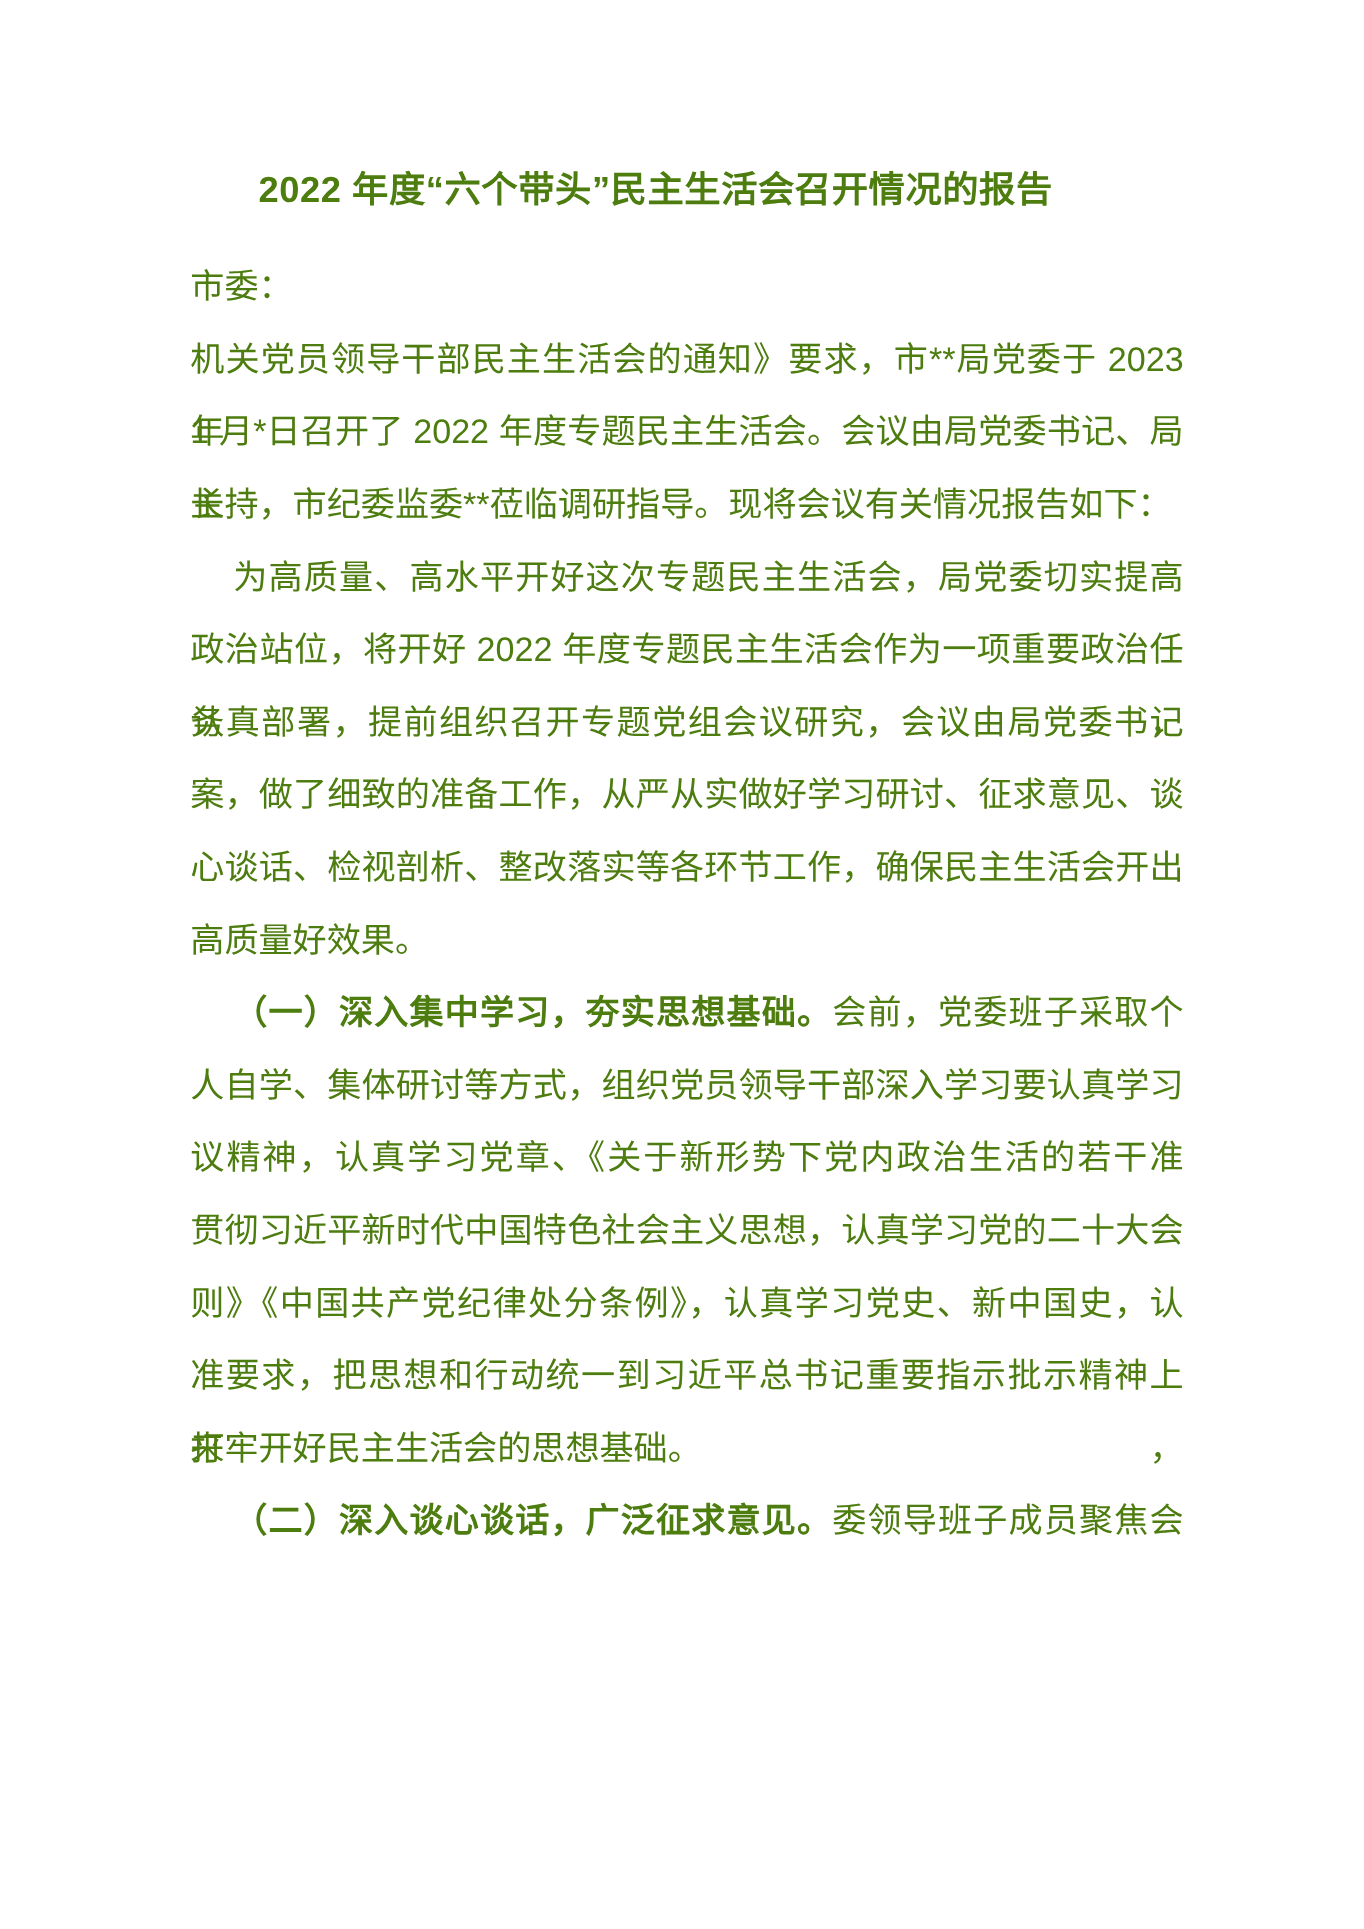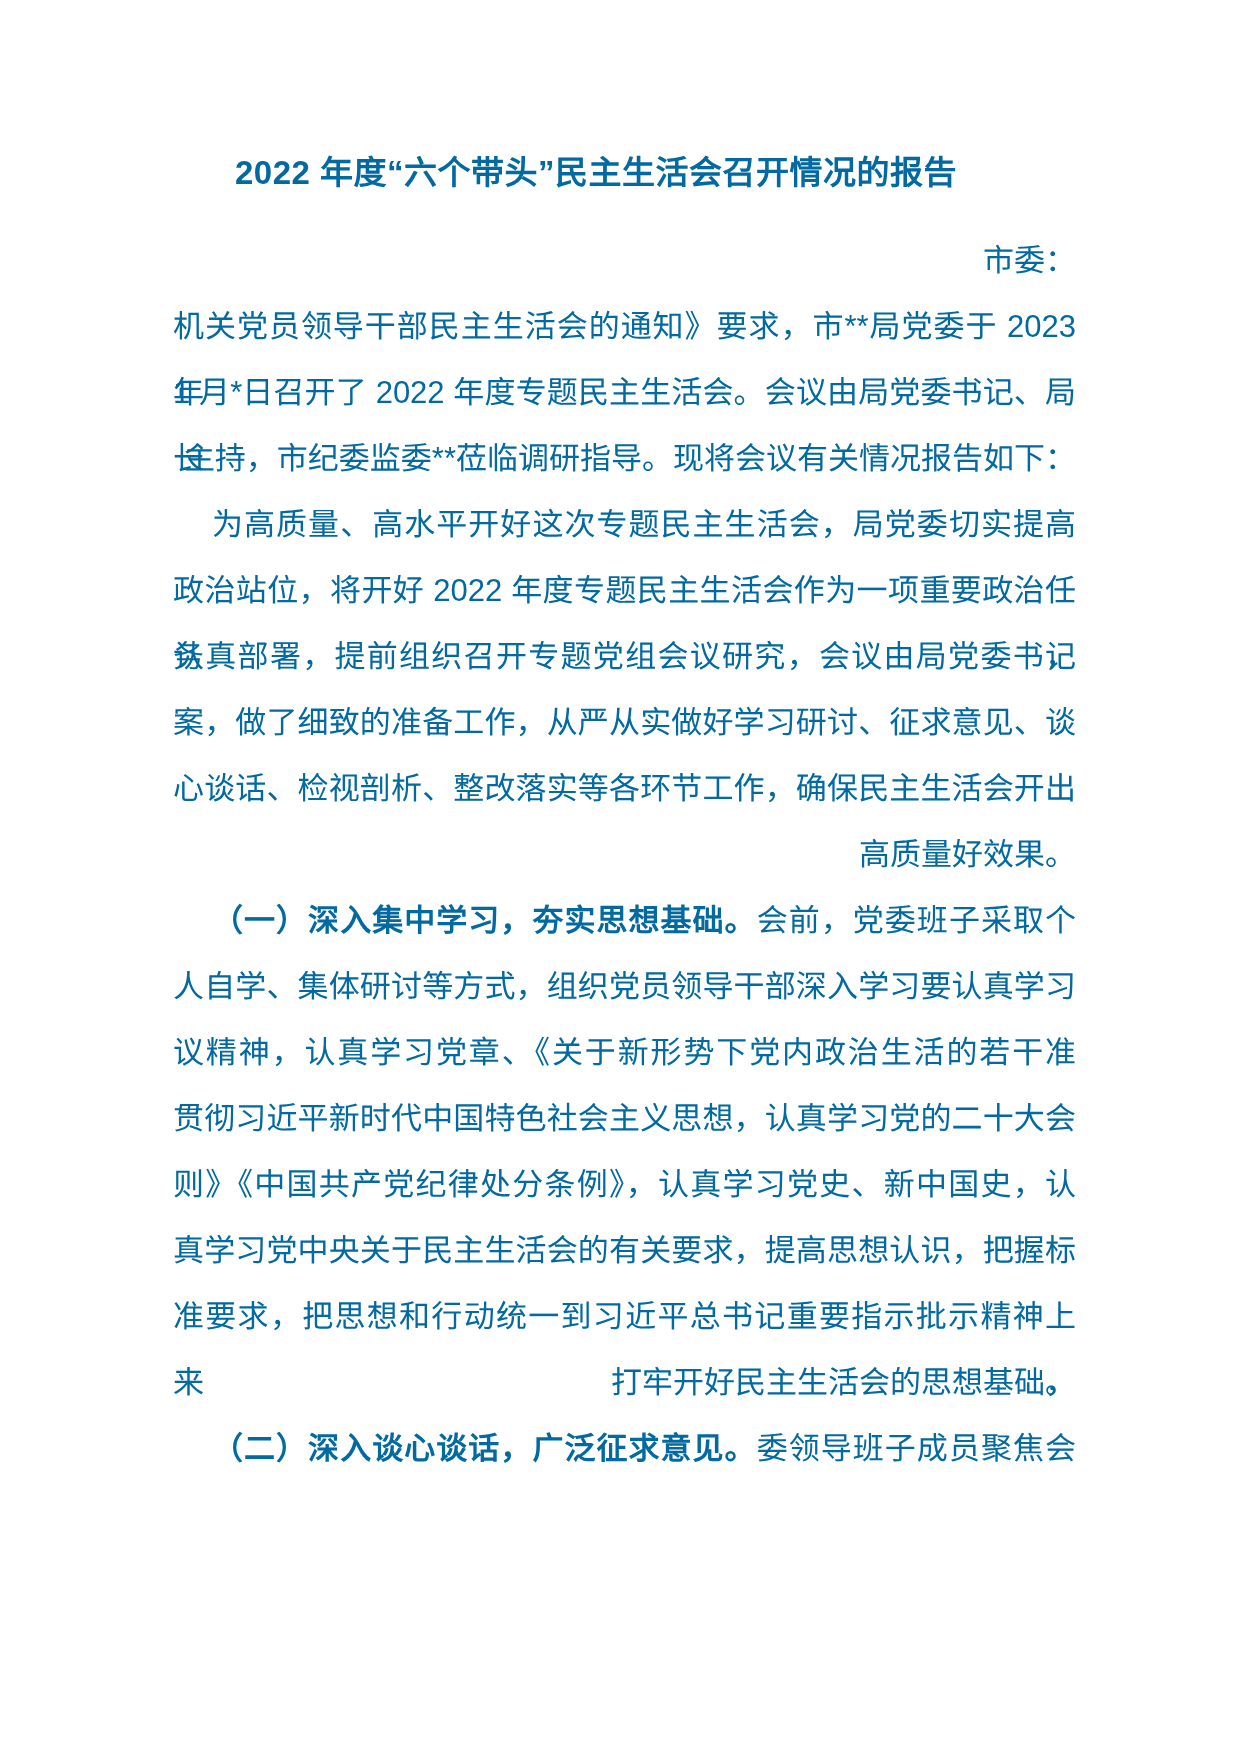--- a/index.html
+++ b/index.html
@@ -7,21 +7,21 @@
     padding: 0;
     background: #ffffff;
   }
   .page {
     position: relative;
     width: 1240px;
     height: 1754px;
     background: #ffffff;
     overflow: hidden;
     font-family: "Liberation Sans", sans-serif;
-    color: #0369a1;
+    color: #4d7c0f;
   }
   .content {
     position: absolute;
     left: 173px;
     top: 150px;
     width: 903px;
   }
   .doc-title {
     font-size: 33px;
     line-height: 46px;
@@ -30,21 +30,21 @@
     white-space: nowrap;
     letter-spacing: 0.5px;
   }
   .body-block {
     margin-top: 32px;
     font-size: 31px;
   }
   .line {
     line-height: 66px;
     height: 66px;
-    text-align: right;
+    text-align: left;
     white-space: nowrap;
   }
   .fill {
     white-space: normal;
     text-align: justify;
     text-align-last: justify;
   }
   .indent {
     padding-left: 39px;
   }
@@ -76,21 +76,20 @@
       <div class="line fill">心谈话、检视剖析、整改落实等各环节工作，确保民主生活会开出</div>
       <div class="line">高质量好效果。</div>
 
       <div class="line fill indent">
         <span class="bold">（一）深入集中学习，夯实思想基础。</span><span>会前，党委班子采取个</span>
       </div>
       <div class="line fill">人自学、集体研讨等方式，组织党员领导干部深入学习要认真学习</div>
       <div class="line fill">议精神，认真学习党章、《关于新形势下党内政治生活的若干准</div>
       <div class="line fill">贯彻习近平新时代中国特色社会主义思想，认真学习党的二十大会</div>
       <div class="line fill">则》《中国共产党纪律处分条例》，认真学习党史、新中国史，认</div>
-      <div class="line fill">真学习党中央关于民主生活会的有关要求，提高思想认识，把握标</div>
       <div class="line fill">准要求，把思想和行动统一到习近平总书记重要指示批示精神上来，</div>
       <div class="line">打牢开好民主生活会的思想基础。</div>
 
       <div class="line fill indent">
         <span class="bold">（二）深入谈心谈话，广泛征求意见。</span><span>委领导班子成员聚焦会</span>
       </div>
 
     </div>
   </div>
 </div>

